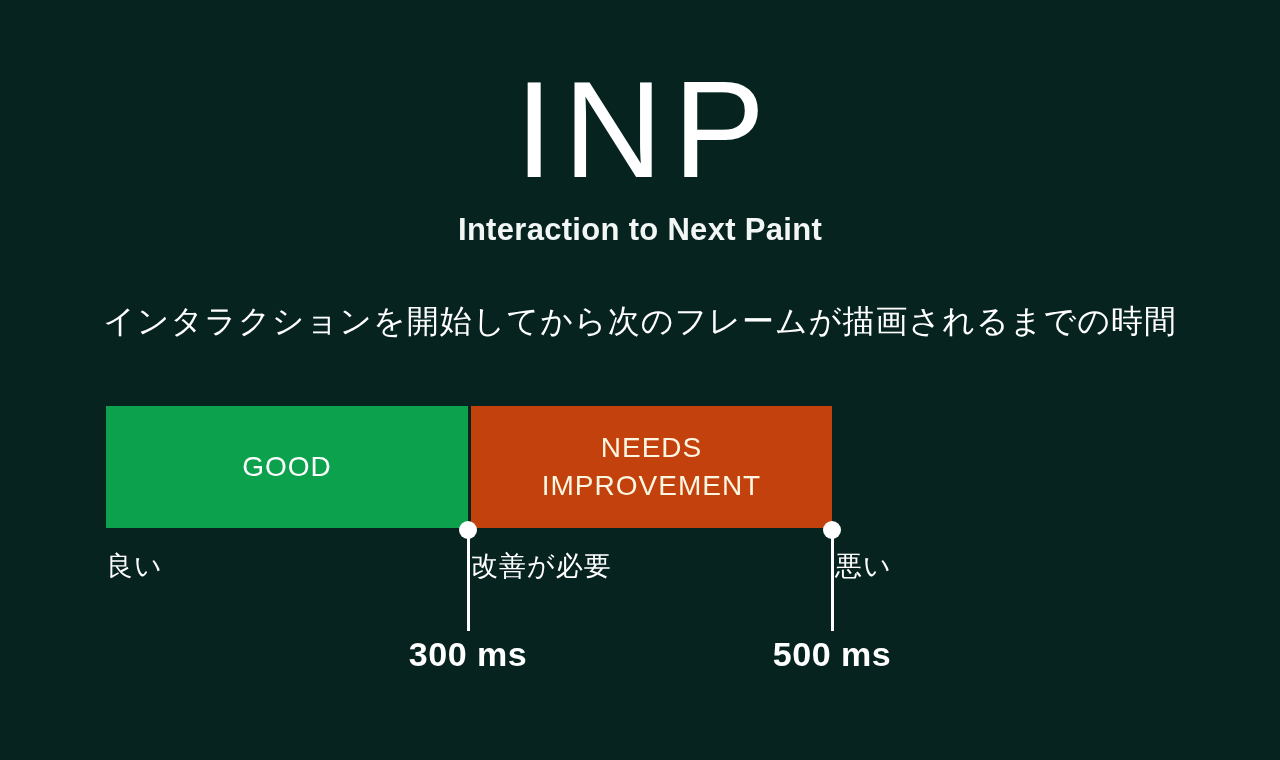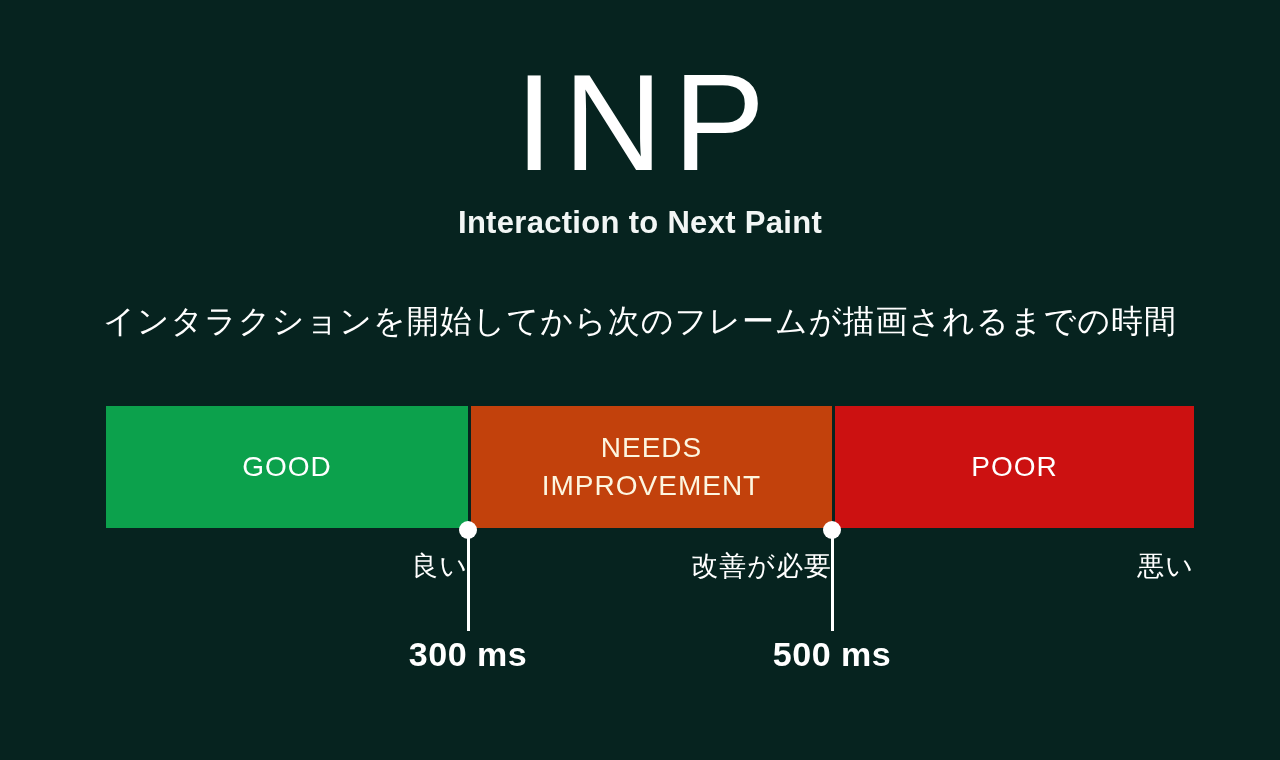--- a/index.html
+++ b/index.html
@@ -29,21 +29,21 @@
     left: 0;
     right: 0;
     text-align: center;
   }
   .metric-title {
     font-size: 138px;
     line-height: 1.0;
     font-weight: 400;
     color: #ffffff;
     letter-spacing: 10px;
-    margin: 1px;
+    margin: 8px;
     padding: 0;
     text-indent: 10px;
   }
   .metric-subtitle {
     margin: 14px 0 0 0;
     font-size: 31px;
     font-weight: 700;
     color: #f2f6f5;
     letter-spacing: 0.3px;
   }
@@ -109,21 +109,21 @@
   .sublabels {
     position: absolute;
     left: 106px;
     top: 548px;
     width: 1088px;
     height: 46px;
   }
   .sublabel {
     position: absolute;
     top: 0;
-    text-align: right;
+    text-align: left;
     font-size: 27px;
     color: #ffffff;
     letter-spacing: 1px;
   }
   .sublabel-good { left: 0;    width: 362px; }
   .sublabel-ni   { left: 365px; width: 361px; }
   .sublabel-poor { left: 729px; width: 359px; }
 
   
   .marker {
@@ -175,23 +175,20 @@
   <div class="description">インタラクションを開始してから次のフレームが描画されるまでの時間</div>
 
   <div class="scale">
     <div class="seg seg-good">
       <span class="seg-label">GOOD</span>
     </div>
     <div class="seg seg-ni">
       <span class="seg-label">NEEDS
 IMPROVEMENT</span>
     </div>
-    <div class="seg seg-poor">
-      <span class="seg-label">POOR</span>
-    </div>
   </div>
 
   <div class="sublabels">
     <div class="sublabel sublabel-good">良い</div>
     <div class="sublabel sublabel-poor">悪い</div>
     <div class="sublabel sublabel-ni">改善が必要</div>
   </div>
 
   <div class="marker marker-200">
     <div class="marker-dot"></div>

